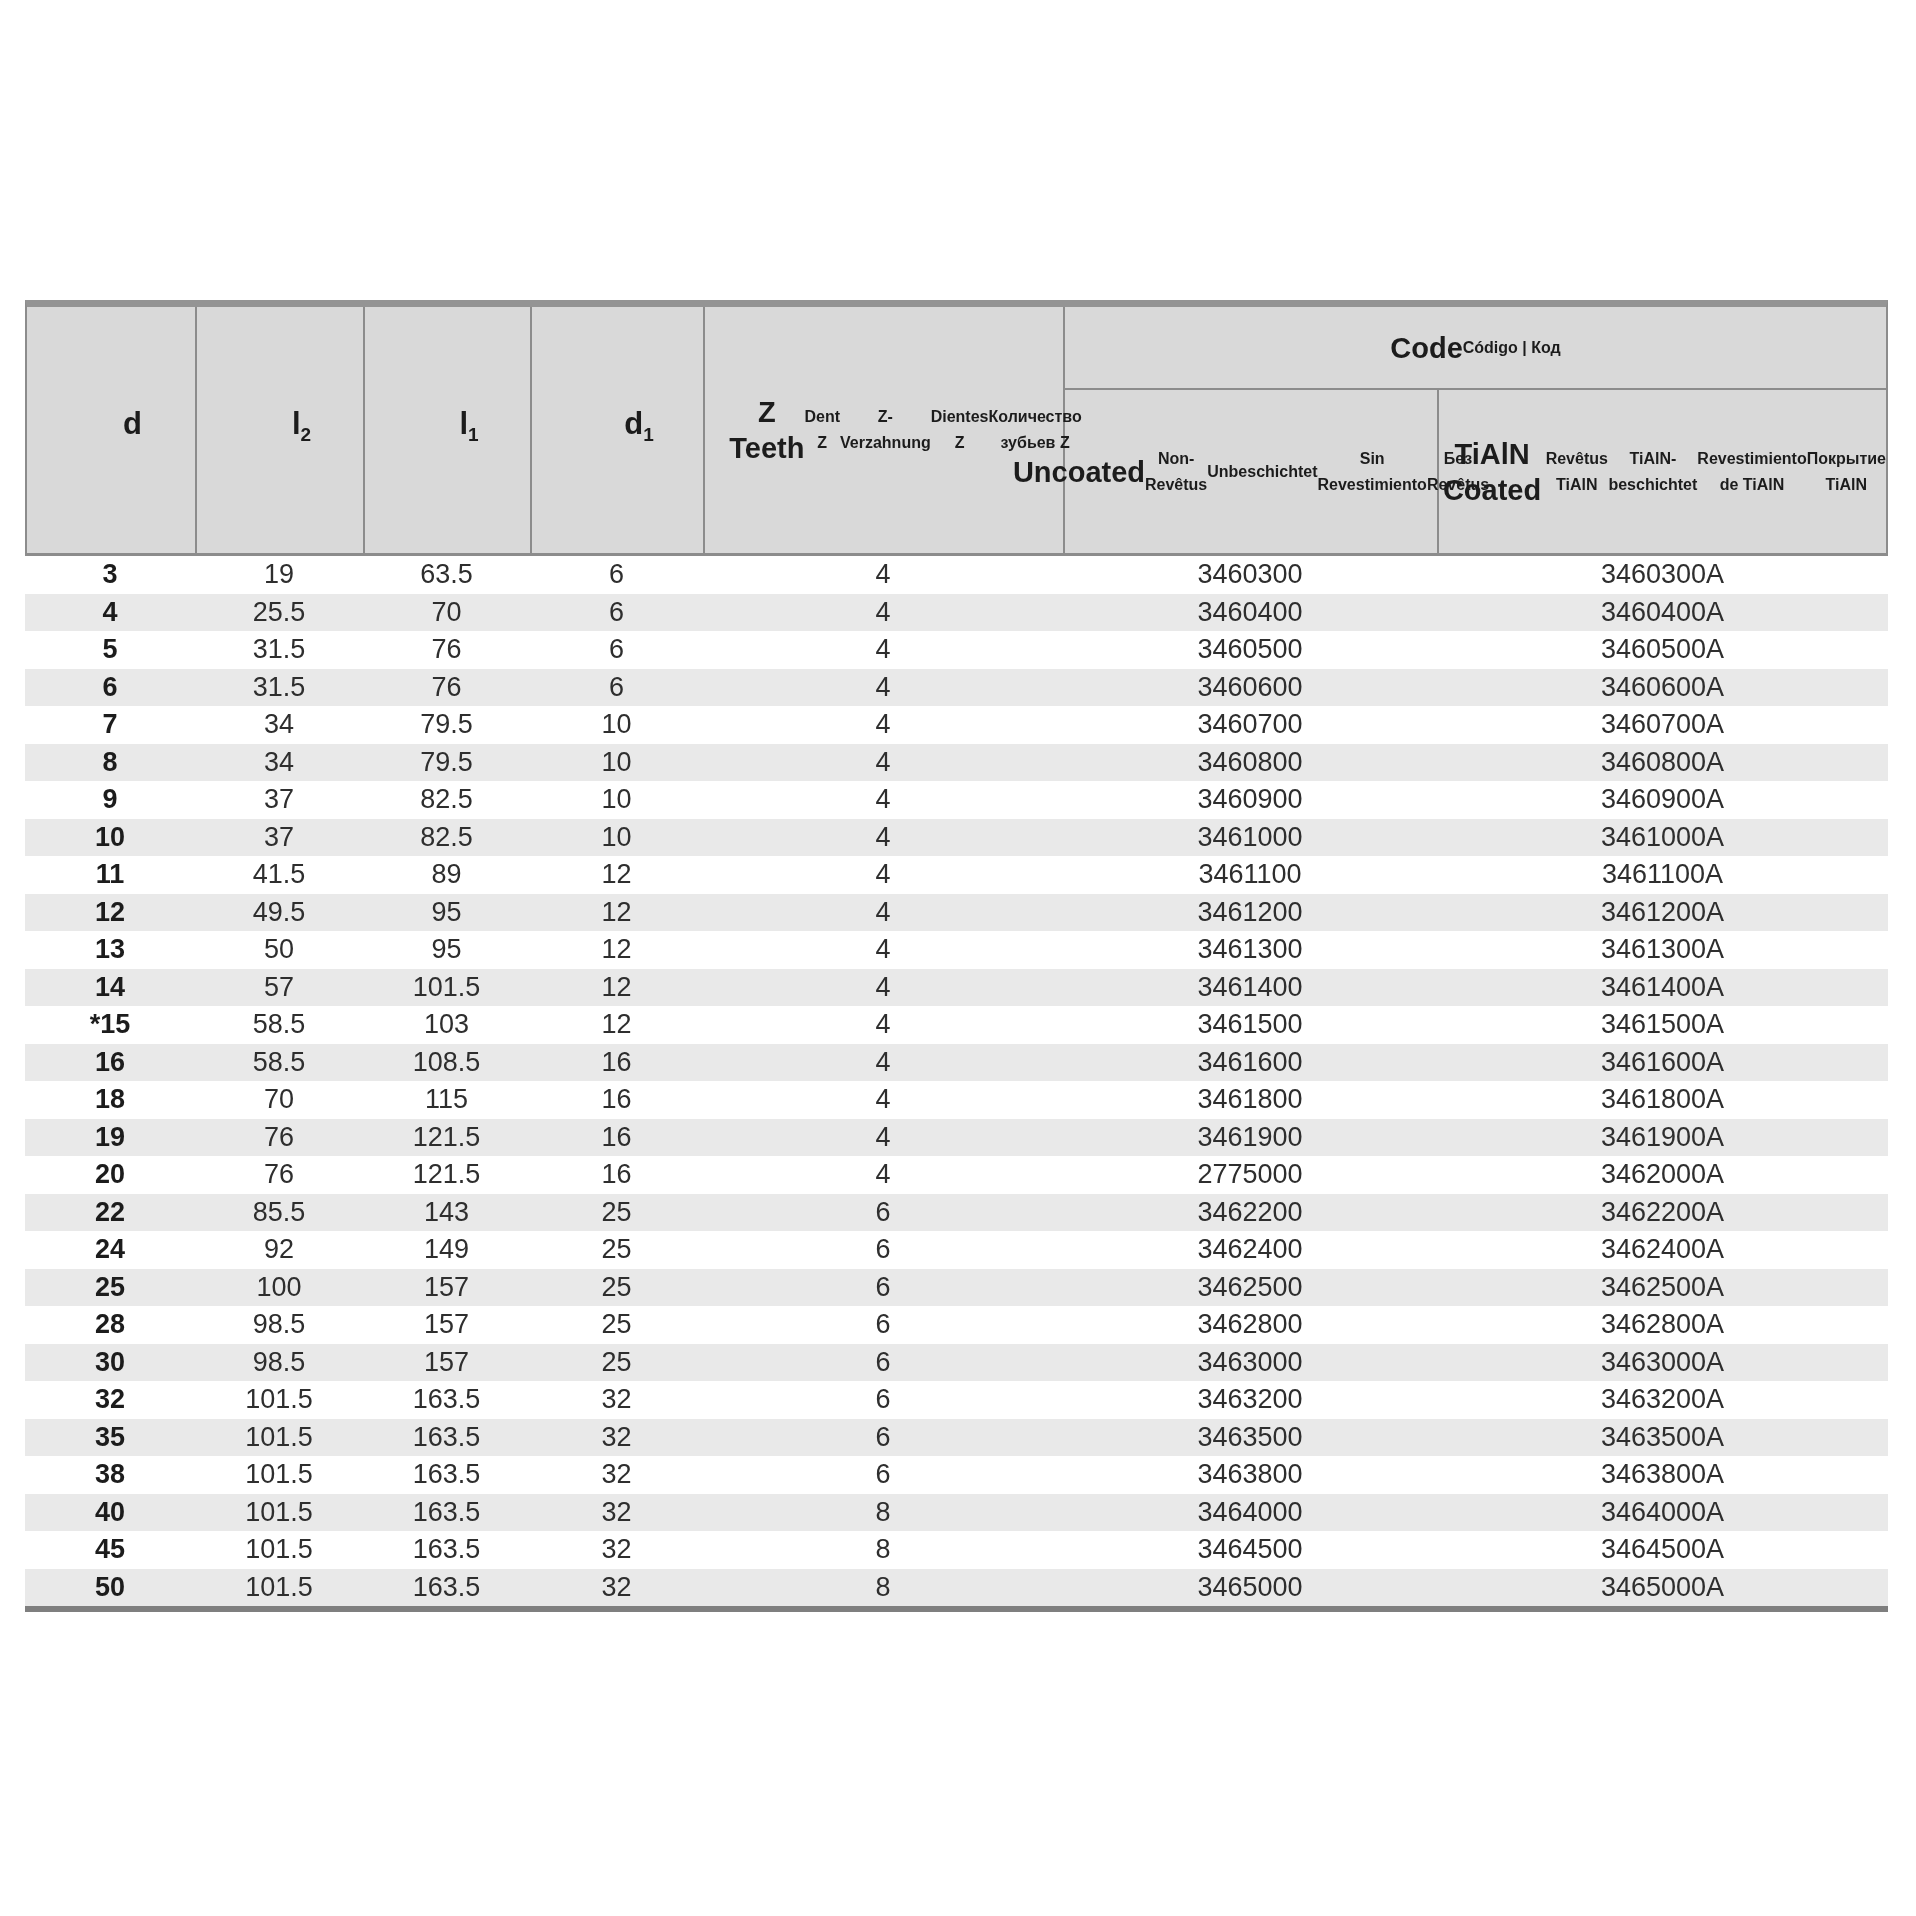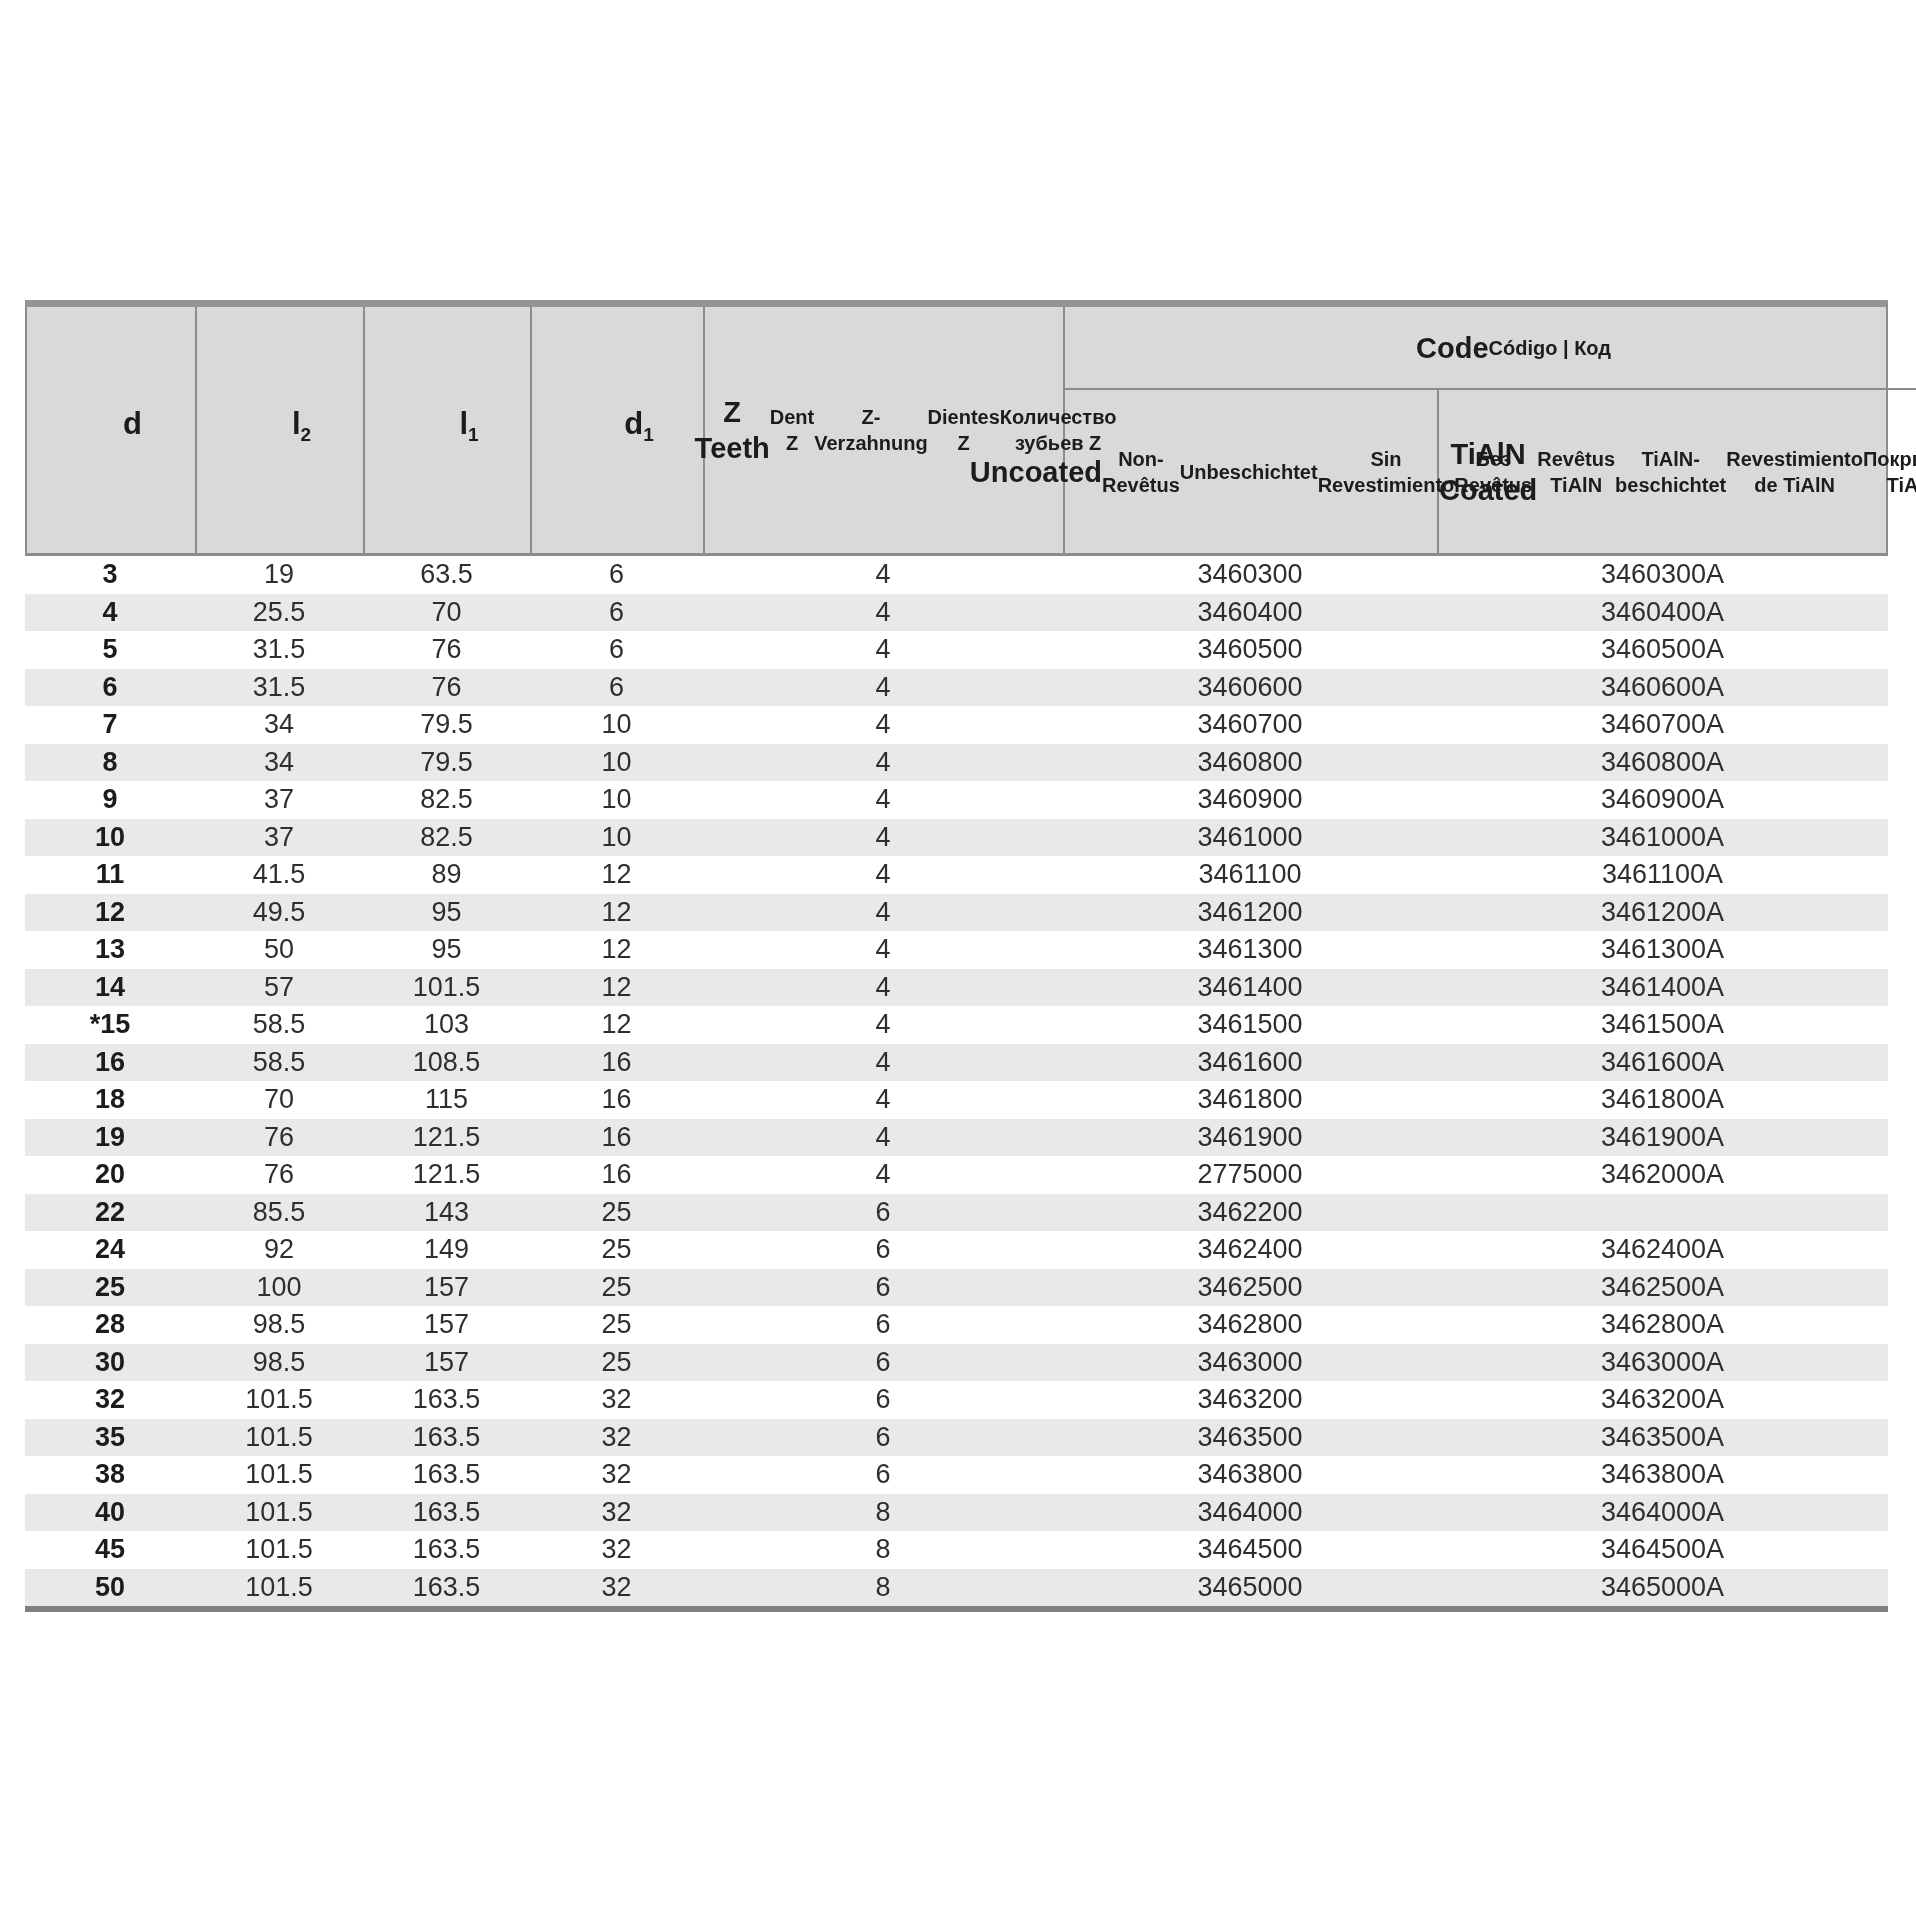--- a/index.html
+++ b/index.html
@@ -45,21 +45,21 @@
   .hcell.code-span {
     grid-column: 6 / 8;
     grid-row: 1;
     border-bottom: 2px solid #8c8c8c;
   }
   .hcell.sub-left  { grid-column: 6; grid-row: 2; border-right: 2px solid #8c8c8c; }
   .hcell.sub-right { grid-column: 7; grid-row: 2; }
   .hl-main { font-size: 31px; font-weight: bold; line-height: 34px; }
   .hl-main sub { font-size: 19px; font-weight: bold; }
   .hl-title { font-size: 29px; font-weight: bold; line-height: 36px; }
-  .hl-sub   { font-size: 20px; font-weight: bold; line-height: 26px; }
+  .hl-sub   { font-size: 16px; font-weight: bold; line-height: 26px; }
   
   .tbody { color: #2e2e2e; }
   .trow {
     display: grid;
     grid-template-columns: 170px 168px 167px 173px 360px 374px 1fr;
     height: 37.5px;
     align-items: center;
     background: #ffffff;
   }
   .trow.stripe { background: #e9e9e9; }
@@ -275,20 +275,21 @@
     <div class="tcell">2775000</div>
     <div class="tcell">3462000A</div>
   </div>
         <div class="trow stripe">
     <div class="tcell col-d">22</div>
     <div class="tcell">85.5</div>
     <div class="tcell">143</div>
     <div class="tcell">25</div>
     <div class="tcell">6</div>
     <div class="tcell">3462200</div>
+    <div class="tcell">3462200A</div>
   </div>
         <div class="trow">
     <div class="tcell col-d">24</div>
     <div class="tcell">92</div>
     <div class="tcell">149</div>
     <div class="tcell">25</div>
     <div class="tcell">6</div>
     <div class="tcell">3462400</div>
     <div class="tcell">3462400A</div>
   </div>

